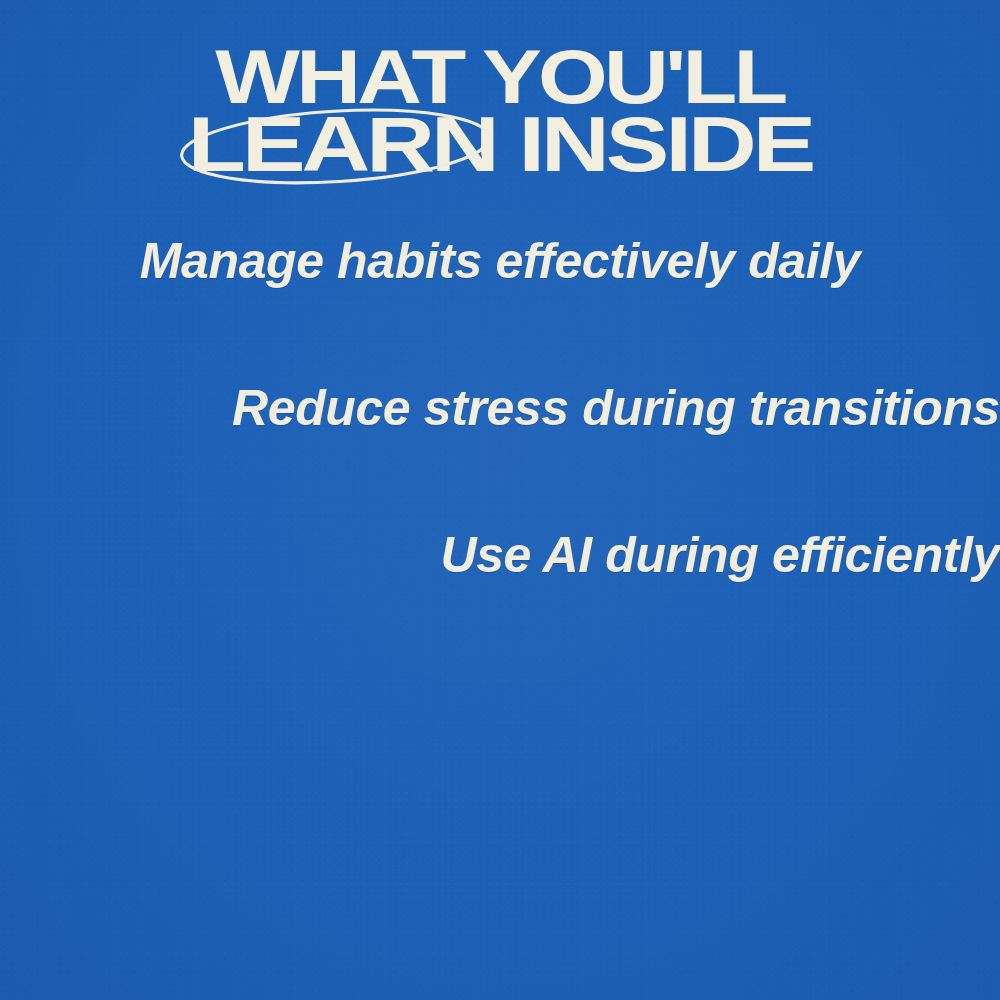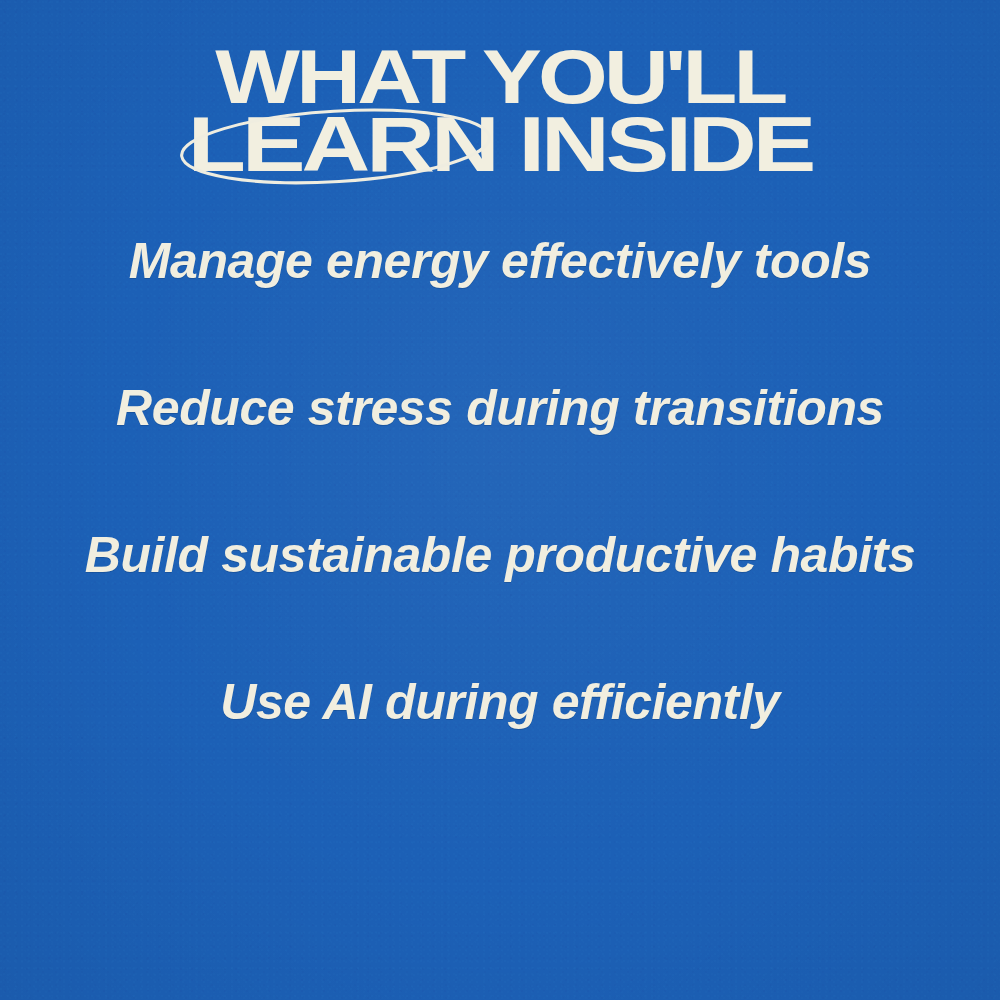--- a/index.html
+++ b/index.html
@@ -106,21 +106,21 @@
     color: #F1EEDF;
     font-family: "Liberation Sans", sans-serif;
     font-weight: bold;
     font-style: italic;
     font-size: 50px;
     line-height: 1;
     letter-spacing: -.4px;
     white-space: nowrap;
     text-shadow: 0 1px 0 rgba(12,52,104,.30);
   }
-  .point + .point { margin-top: 97px; }
+  .point + .point { margin-top: 97px; text-align: right; }
 </style>
 </head>
 <body>
 
 <div class="poster">
 
   <div class="headline">
     <span class="headline-line headline-line-1">WHAT YOU'LL</span>
     <span class="headline-line headline-line-2">LEARN INSIDE</span>
   </div>
@@ -129,21 +129,20 @@
     <svg viewBox="0 0 316 76" preserveAspectRatio="none" aria-hidden="true">
       <path d="M158 3.2
                C 243 3.2 309 18.6 311.6 37.4
                C 314.2 56.6 247 73.4 159 73.6
                C 71.5 73.8 5.2 58.2 3.4 39.2
                C 1.6 20.0 70.5 3.2 158 3.2 Z" fill="none" stroke="#EFEDE0" stroke-width="3.1" stroke-linecap="round" stroke-linejoin="round"></path>
     </svg>
   </div>
 
   <div class="points">
-    <span class="point">Manage energy effectively tools</span>
+    <span class="point">Manage habits effectively daily</span>
     <span class="point">Reduce stress during transitions</span>
-    <span class="point">Build sustainable productive habits</span>
     <span class="point">Use AI during efficiently</span>
   </div>
 
   <div class="grain"></div>
   <div class="vignette"></div>
 </div>
 
 </body></html>

